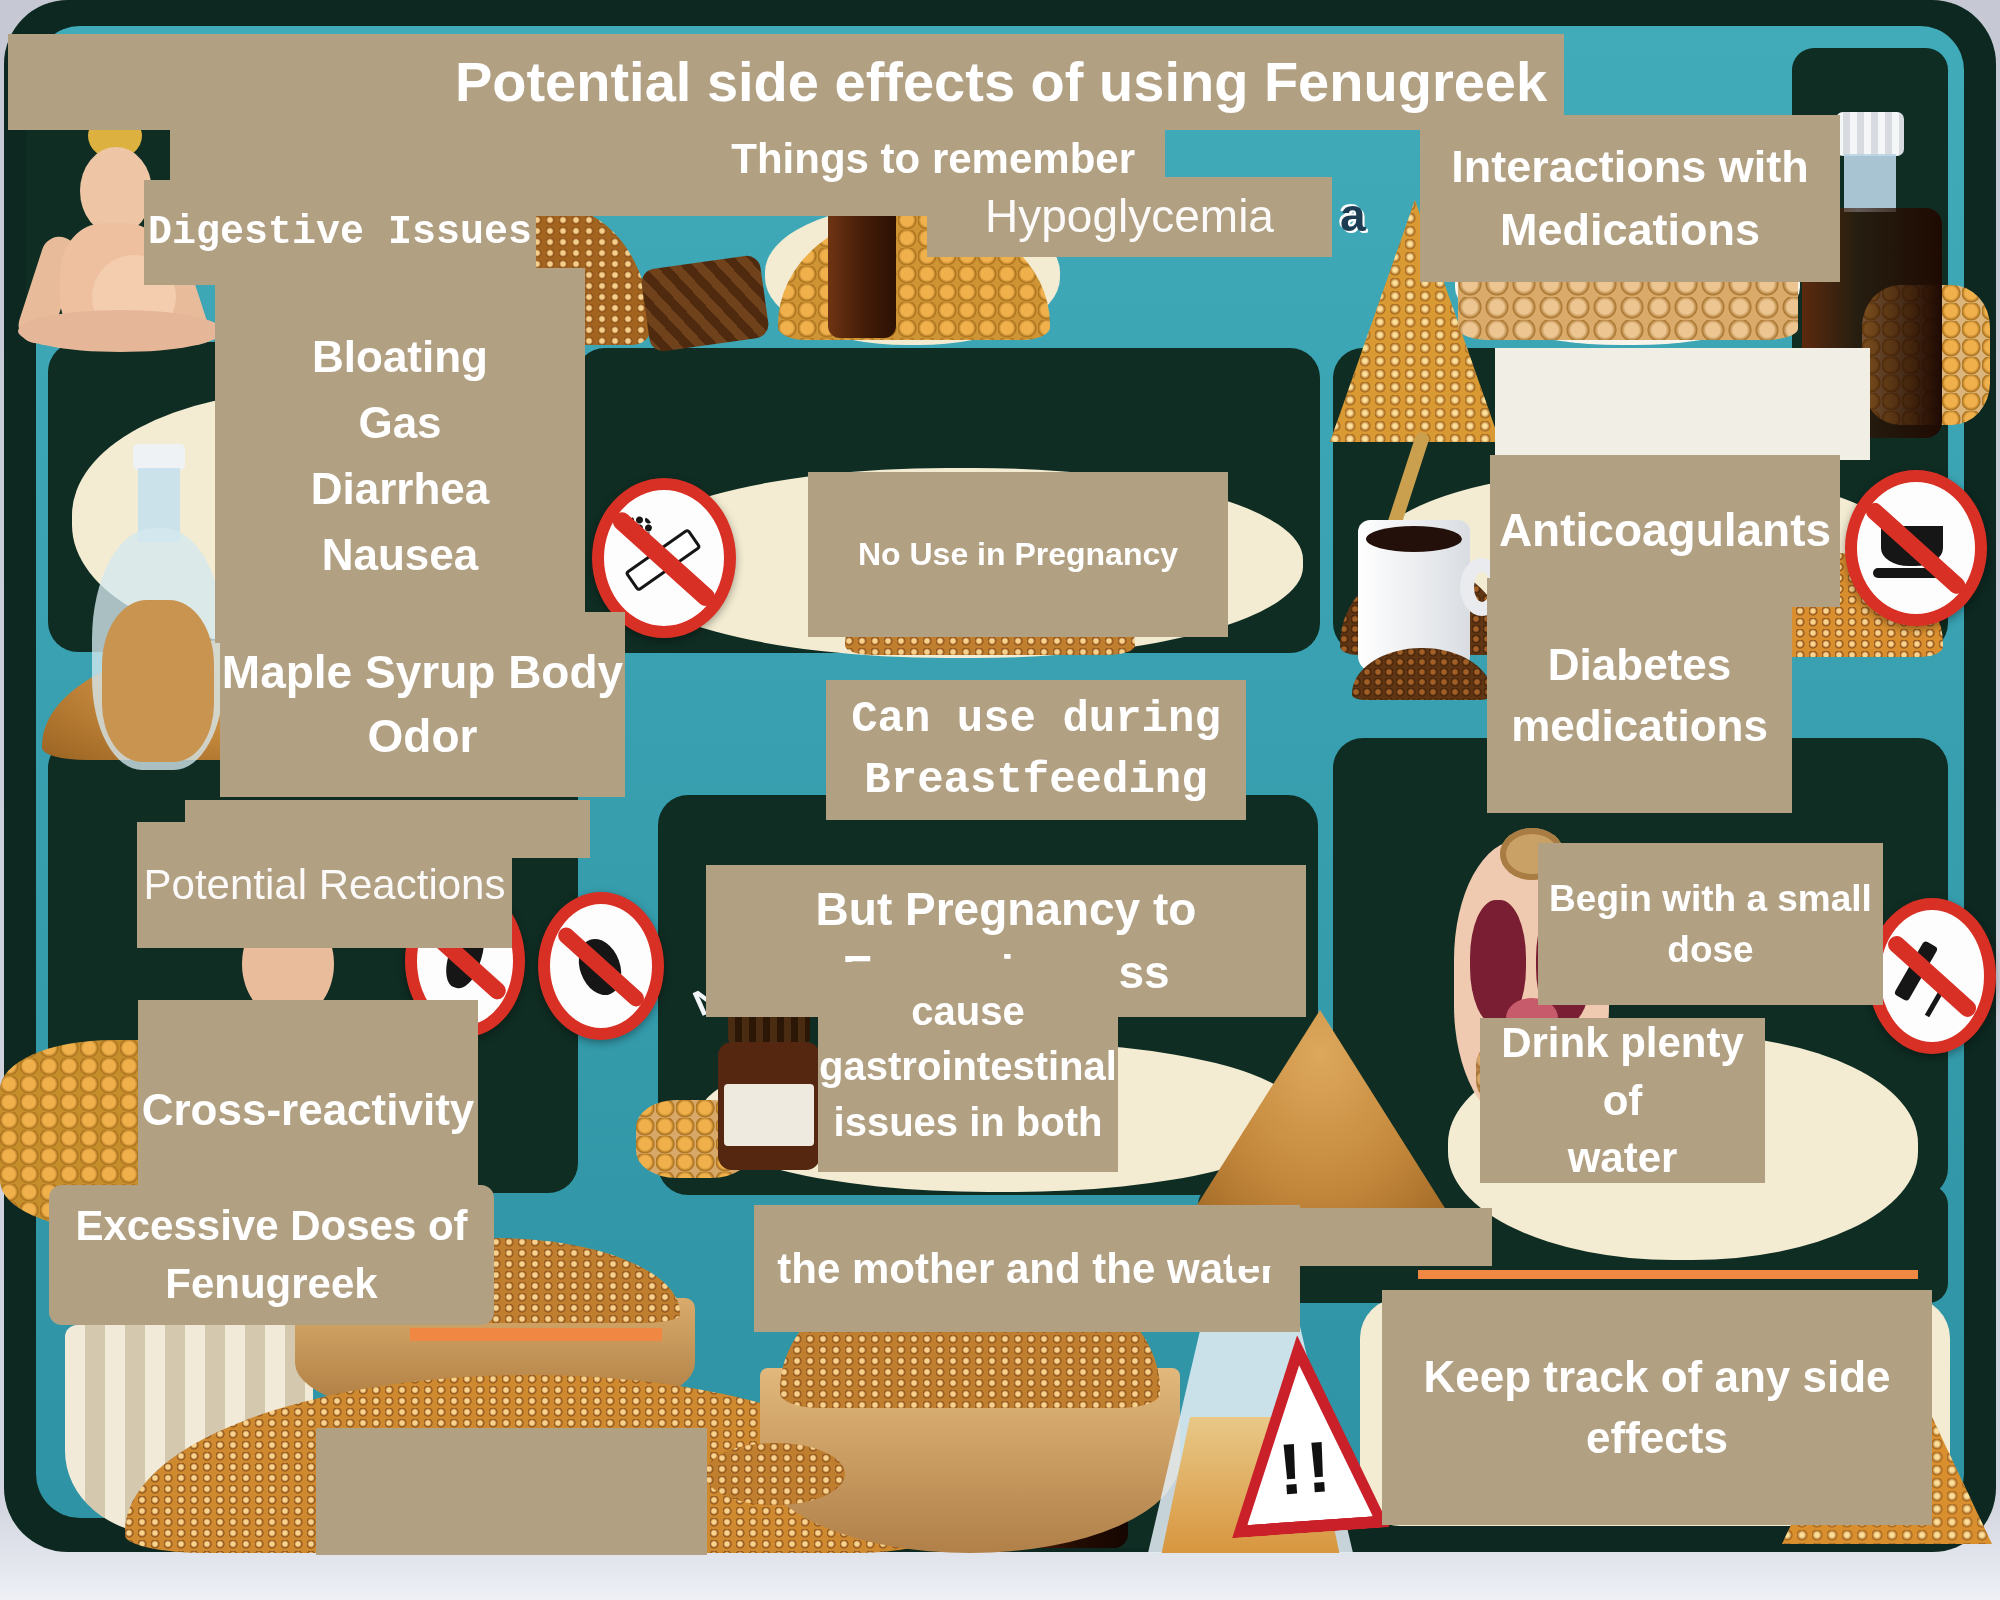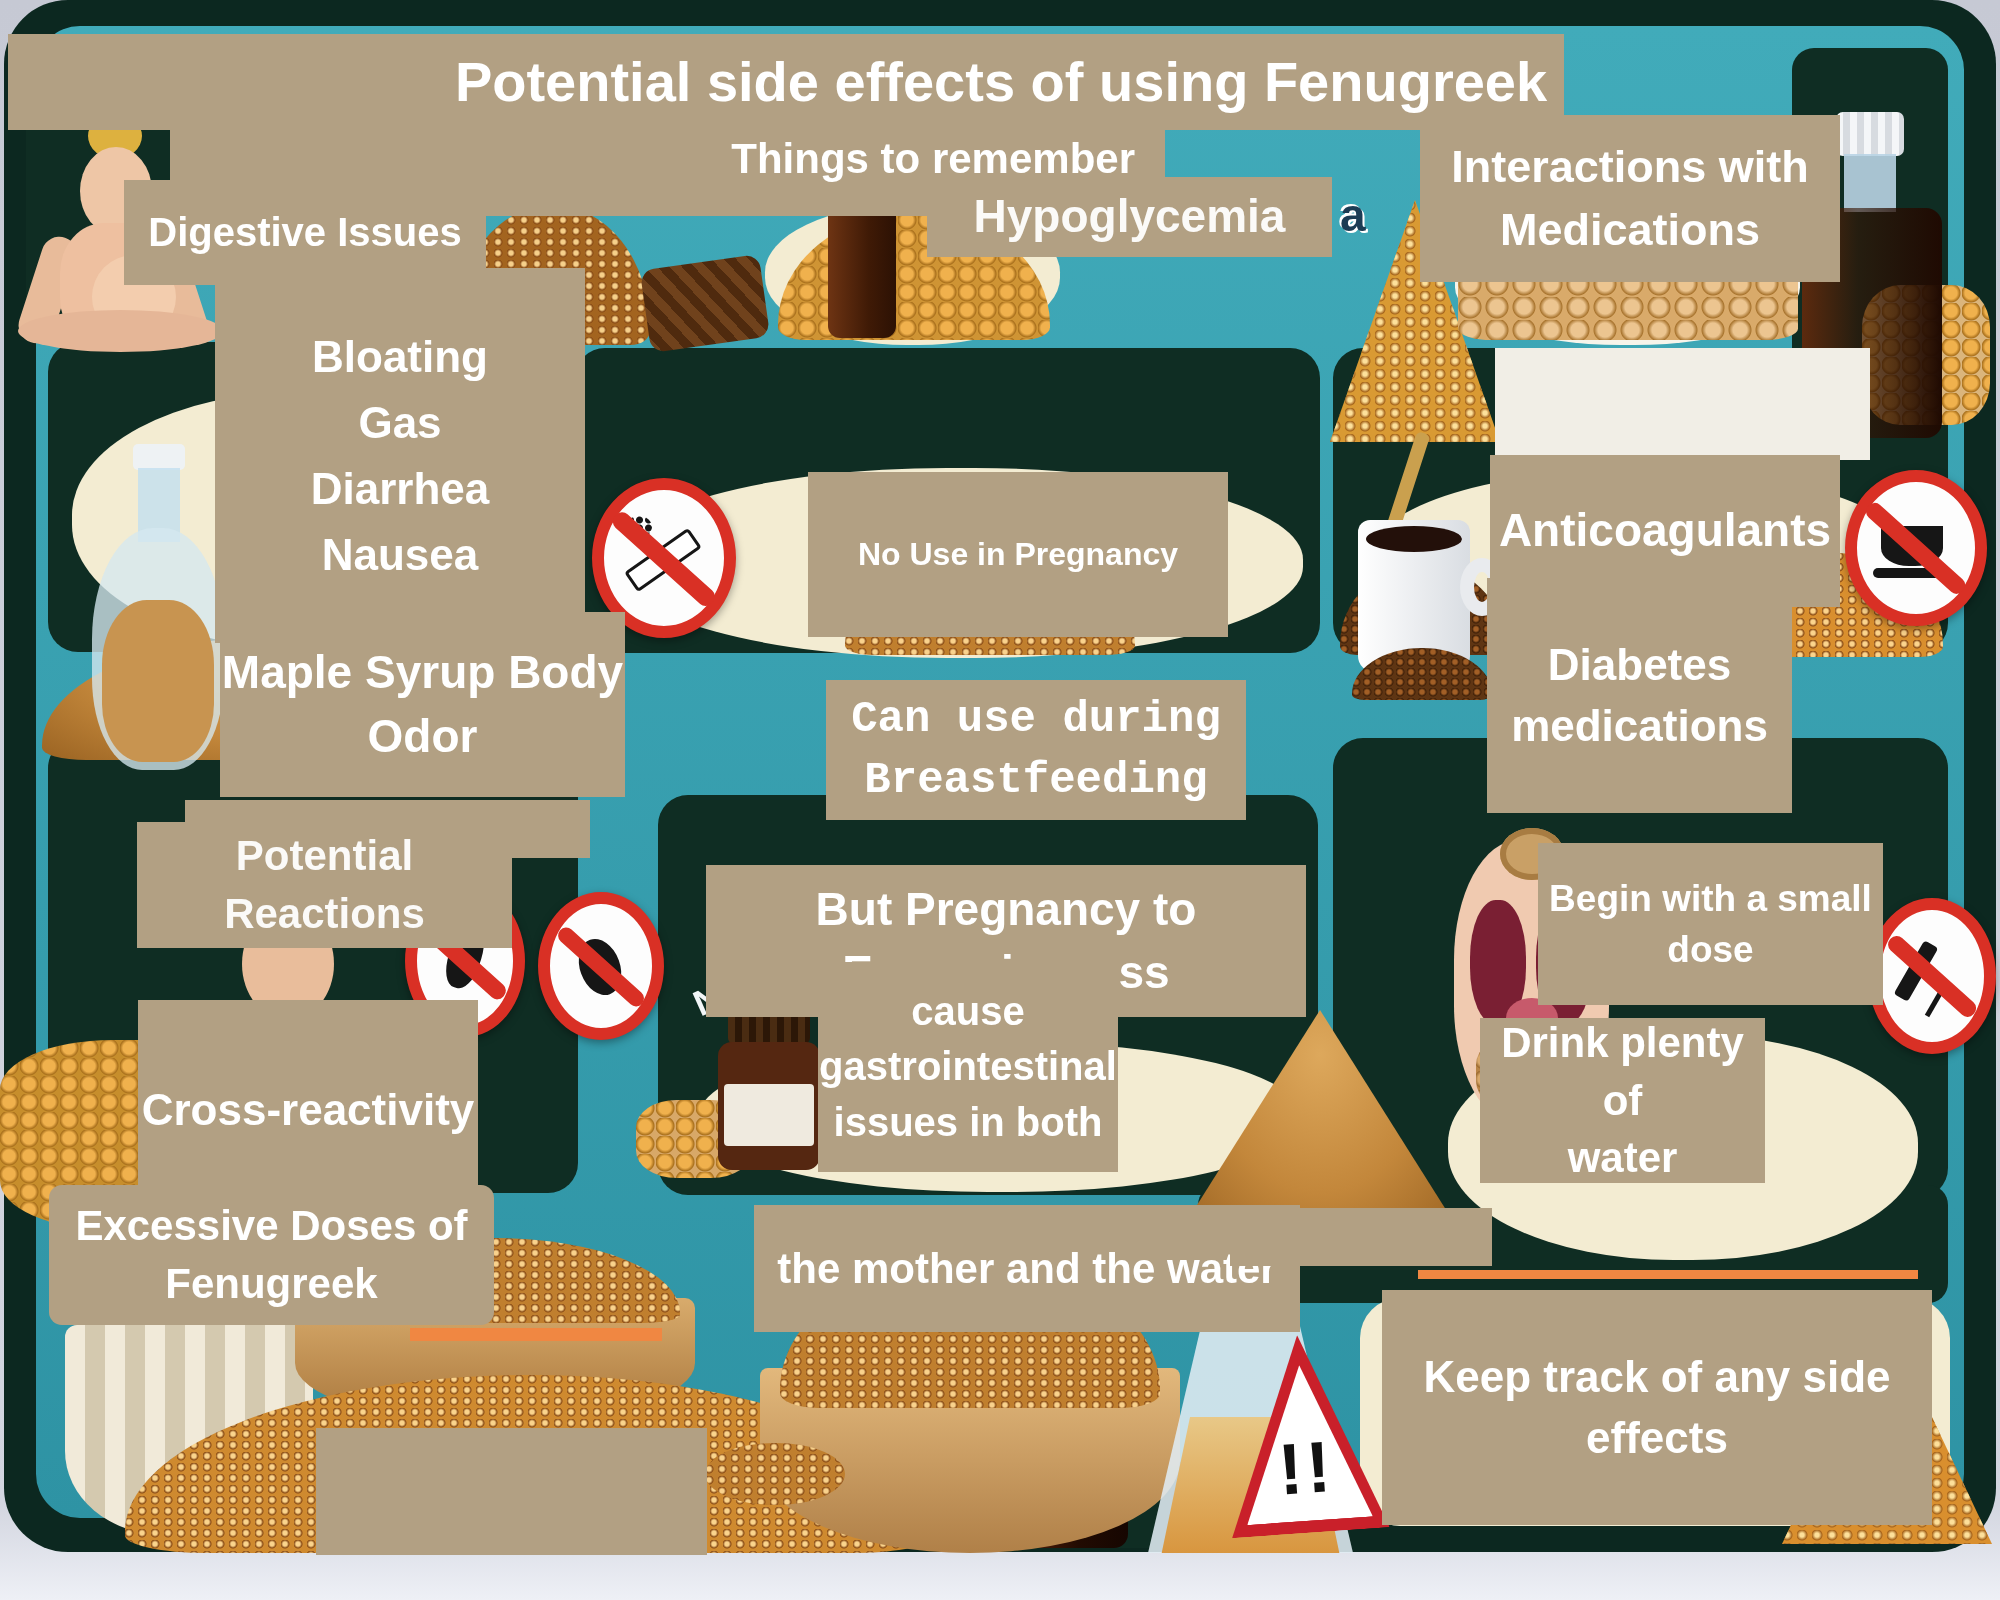--- a/index.html
+++ b/index.html
@@ -12,21 +12,21 @@
   .card{background:var(--card);border-radius:64px;}
   .teal{background:linear-gradient(180deg,var(--teal) 0%,var(--teal2) 100%);border-radius:44px;}
   .panel{background:var(--panel);border-radius:30px;z-index:5;}
   .cream{background:var(--cream);border-radius:48%;z-index:10;}
   .creamrect{background:var(--cream);border-radius:40px;z-index:10;}
   .box{
     background:var(--tan);color:#ffffff;font-weight:bold;z-index:60;
     display:flex;align-items:center;justify-content:center;text-align:center;
     white-space:pre-line;line-height:1.38;
   }
-  .soft{font-weight:700;color:rgba(255,255,255,.94);}
+  .soft{font-weight:400;color:rgba(255,255,255,.94);}
   .bar{background:var(--tan);z-index:60;}
   .obar{background:var(--orange);z-index:65;}
   .whitebox{background:var(--whitebox);z-index:58;}
   
   .seeds{background-color:#c07f2e;background-image:radial-gradient(circle at 4px 4px,rgba(255,219,150,.9) 2px,rgba(133,71,18,.95) 4px,rgba(190,120,45,0) 5px);background-size:13px 11px;z-index:20;}
   .seedsdark{background-color:#5f3513;background-image:radial-gradient(circle at 4px 4px,rgba(170,100,40,.9) 2px,rgba(60,30,8,.95) 4px,rgba(90,50,20,0) 5px);background-size:11px 10px;z-index:20;}
   .seedsgold{background-color:#d99a33;background-image:radial-gradient(circle at 5px 5px,rgba(255,228,160,.95) 2px,rgba(160,95,25,.9) 5px,rgba(200,140,60,0) 6px);background-size:15px 13px;z-index:20;}
   .pellets{background-color:#d9aa6a;background-image:radial-gradient(circle at 12px 10px,#ecc590 7px,#a9752f 11px,rgba(0,0,0,0) 12px);background-size:27px 23px;z-index:20;}
   .chick{background-color:#cf9434;background-image:radial-gradient(circle at 9px 8px,#f0b14d 6px,#a9701c 9px,rgba(0,0,0,0) 10px);background-size:20px 18px;z-index:20;}
   .powder{background:radial-gradient(ellipse at 50% 20%,#dda85c 0%,#c3873b 55%,#9a6322 100%);z-index:20;}
@@ -193,21 +193,21 @@
 
 <div class="abs box" style="left:8px;top:34px;width:1556px;height:96px;font-size:56px;padding-left:430px;box-sizing:border-box;">
   <span>Potential side effects of using Fenugreek</span>
 </div>
 <div class="abs box" style="left:170px;top:128px;width:995px;height:88px;align-items:flex-start;justify-content:flex-end;padding:2px 30px 0 0;box-sizing:border-box;font-size:42px;">
   <span>Things to remember</span>
 </div>
 
 <div class="abs box bind-pre" style="left:1420px;top:115px;width:420px;height:167px;font-size:45px;">Interactions with
 Medications</div>
-<div class="abs box" style="left:124px;top:180px;width:362px;height:105px;font-size:40px;">Digestive Issues</div>
+<div class="abs box" style="left:144px;top:180px;width:392px;height:105px;font-size:40px;font-family:Liberation Mono, monospace;">Digestive Issues</div>
 <div class="abs box soft" style="left:927px;top:177px;width:405px;height:80px;font-size:46px;">Hypoglycemia</div>
 <div class="scrib" style="left:1340px;top:188px;font-size:46px;color:#1c3c54;text-shadow:2px 2px 0 #fff,-2px -2px 0 #fff;z-index:59;">a</div>
 <div class="abs whitebox" style="left:1495px;top:348px;width:375px;height:112px;"></div>
 
 <div class="abs box bind-pre" style="left:215px;top:268px;width:370px;height:375px;font-size:44px;line-height:1.5;">Bloating
 Gas
 Diarrhea
 Nausea</div>
 <div class="abs box" style="left:808px;top:472px;width:420px;height:165px;font-size:32px;">No Use in Pregnancy</div>
 <div class="abs box" style="left:1490px;top:455px;width:350px;height:152px;font-size:46px;">Anticoagulants</div>

